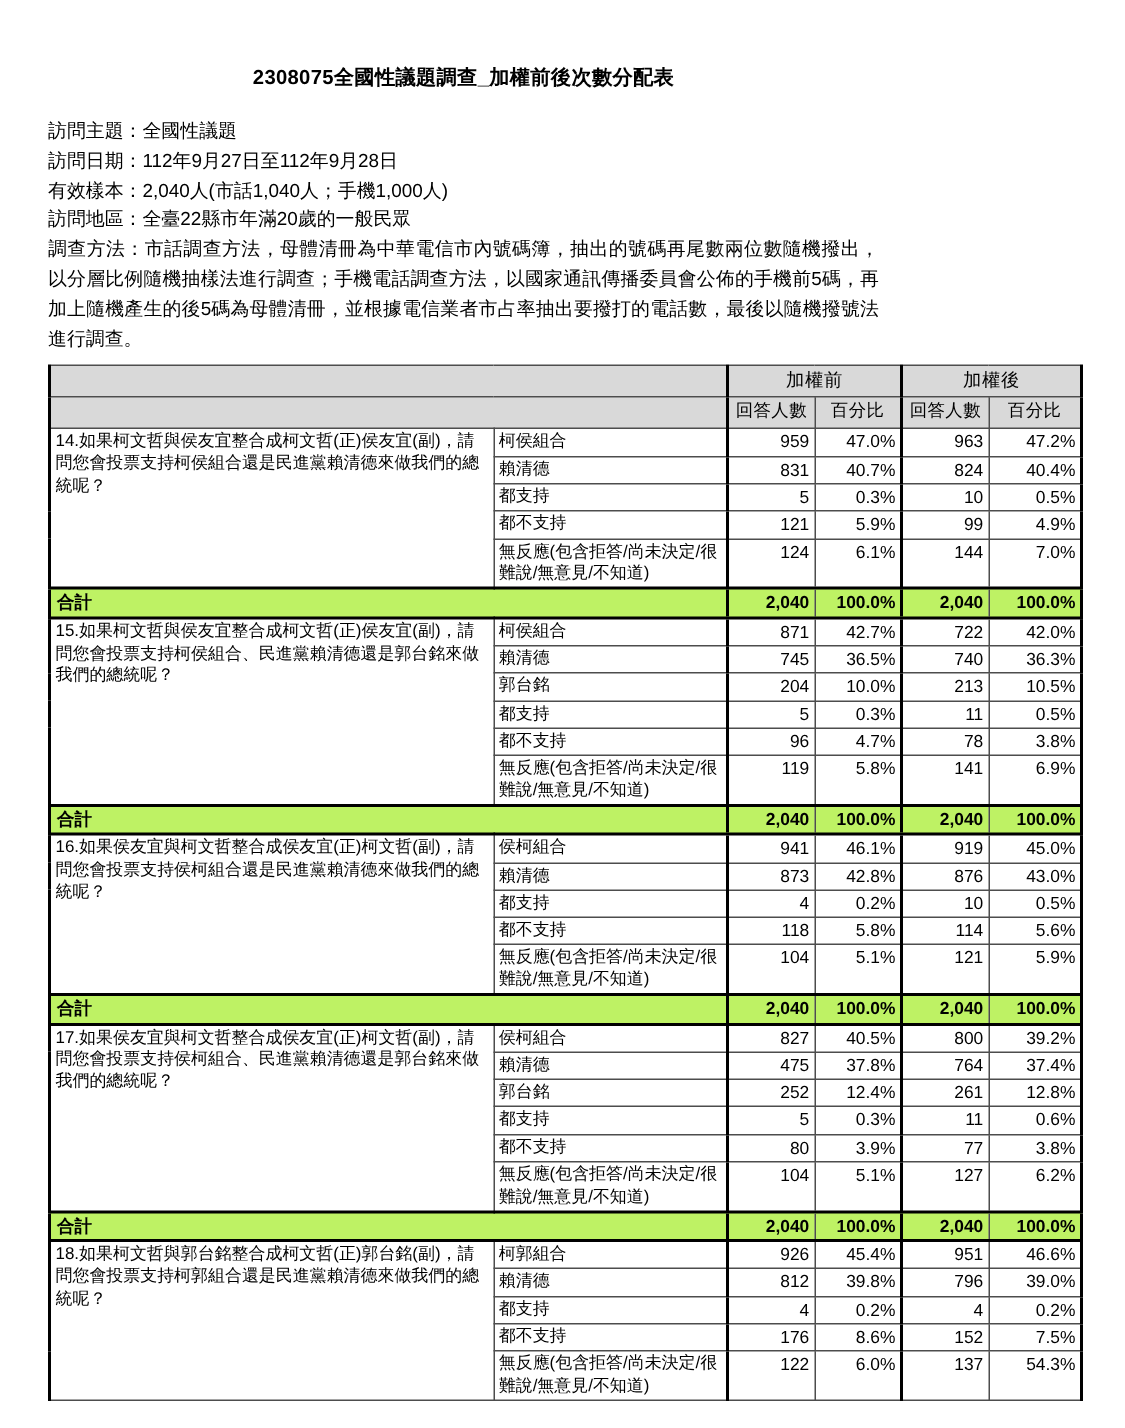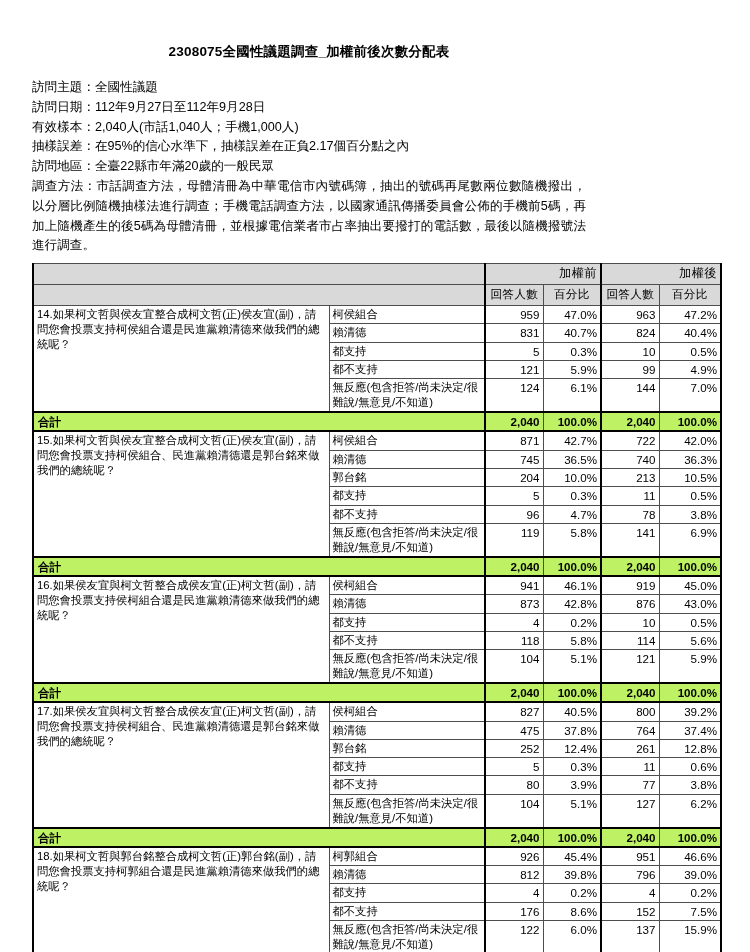--- a/index.html
+++ b/index.html
@@ -85,21 +85,21 @@
   col.c-p1   { width: 58px; }
   col.c-n2   { width: 58px; }
   col.c-p2   { width: 62px; }
 
   .hdr-blank {
     background: #d9d9d9;
     height: 21px;
   }
   .hdr-group {
     background: #d9d9d9;
-    text-align: right;
+    text-align: center;
     font-weight: bold;
     font-size: 12.2px;
     vertical-align: middle;
     letter-spacing: 0.5px;
     margin-left: 24px;
   }
   .hdr-sub {
     background: #d9d9d9;
     text-align: center;
     font-weight: bold;
@@ -152,21 +152,20 @@
 <body>
 
 <div class="page">
 
   <div class="doc-title">2308075全國性議題調查_加權前後次數分配表</div>
 
   <div class="meta" id="meta-block">
       <div class="meta-row"><span class="meta-label">訪問主題</span><span class="meta-sep">：</span><span class="meta-value">全國性議題</span></div>
       <div class="meta-row"><span class="meta-label">訪問日期</span><span class="meta-sep">：</span><span class="meta-value">112年9月27日至112年9月28日</span></div>
       <div class="meta-row"><span class="meta-label">有效樣本</span><span class="meta-sep">：</span><span class="meta-value">2,040人(市話1,040人；手機1,000人)</span></div>
-      <div class="meta-row"><span class="meta-label">抽樣誤差</span><span class="meta-sep">：</span><span class="meta-value">在95%的信心水準下，抽樣誤差在正負2.17個百分點之內</span></div>
       <div class="meta-row"><span class="meta-label">訪問地區</span><span class="meta-sep">：</span><span class="meta-value">全臺22縣市年滿20歲的一般民眾</span></div>
     </div>
 
   <div class="para para-indent">調查方法：市話調查方法，母體清冊為中華電信市內號碼簿，抽出的號碼再尾數兩位數隨機撥出，以分層比例隨機抽樣法進行調查；手機電話調查方法，以國家通訊傳播委員會公佈的手機前5碼，再加上隨機產生的後5碼為母體清冊，並根據電信業者市占率抽出要撥打的電話數，最後以隨機撥號法進行調查。</div>
 
   <div class="tbl-wrap">
     <table class="freq">
       <colgroup>
         <col class="c-q">
           <col class="c-opt">
@@ -403,19 +402,19 @@
             <td class="num-cell grp-div-left">176</td>
             <td class="num-cell ">8.6%</td>
             <td class="num-cell grp-div-left">152</td>
             <td class="num-cell frame-right">7.5%</td>
           </tr>
           <tr>
             <td class="opt-cell nr-cell">無反應(包含拒答/尚未決定/很難說/無意見/不知道)</td>
             <td class="num-cell grp-div-left">122</td>
             <td class="num-cell ">6.0%</td>
             <td class="num-cell grp-div-left">137</td>
-            <td class="num-cell frame-right">15.9%</td>
+            <td class="num-cell frame-right">54.3%</td>
           </tr>
         </tbody>
     </table>
   </div>
 
 </div>
 
 </body></html>

